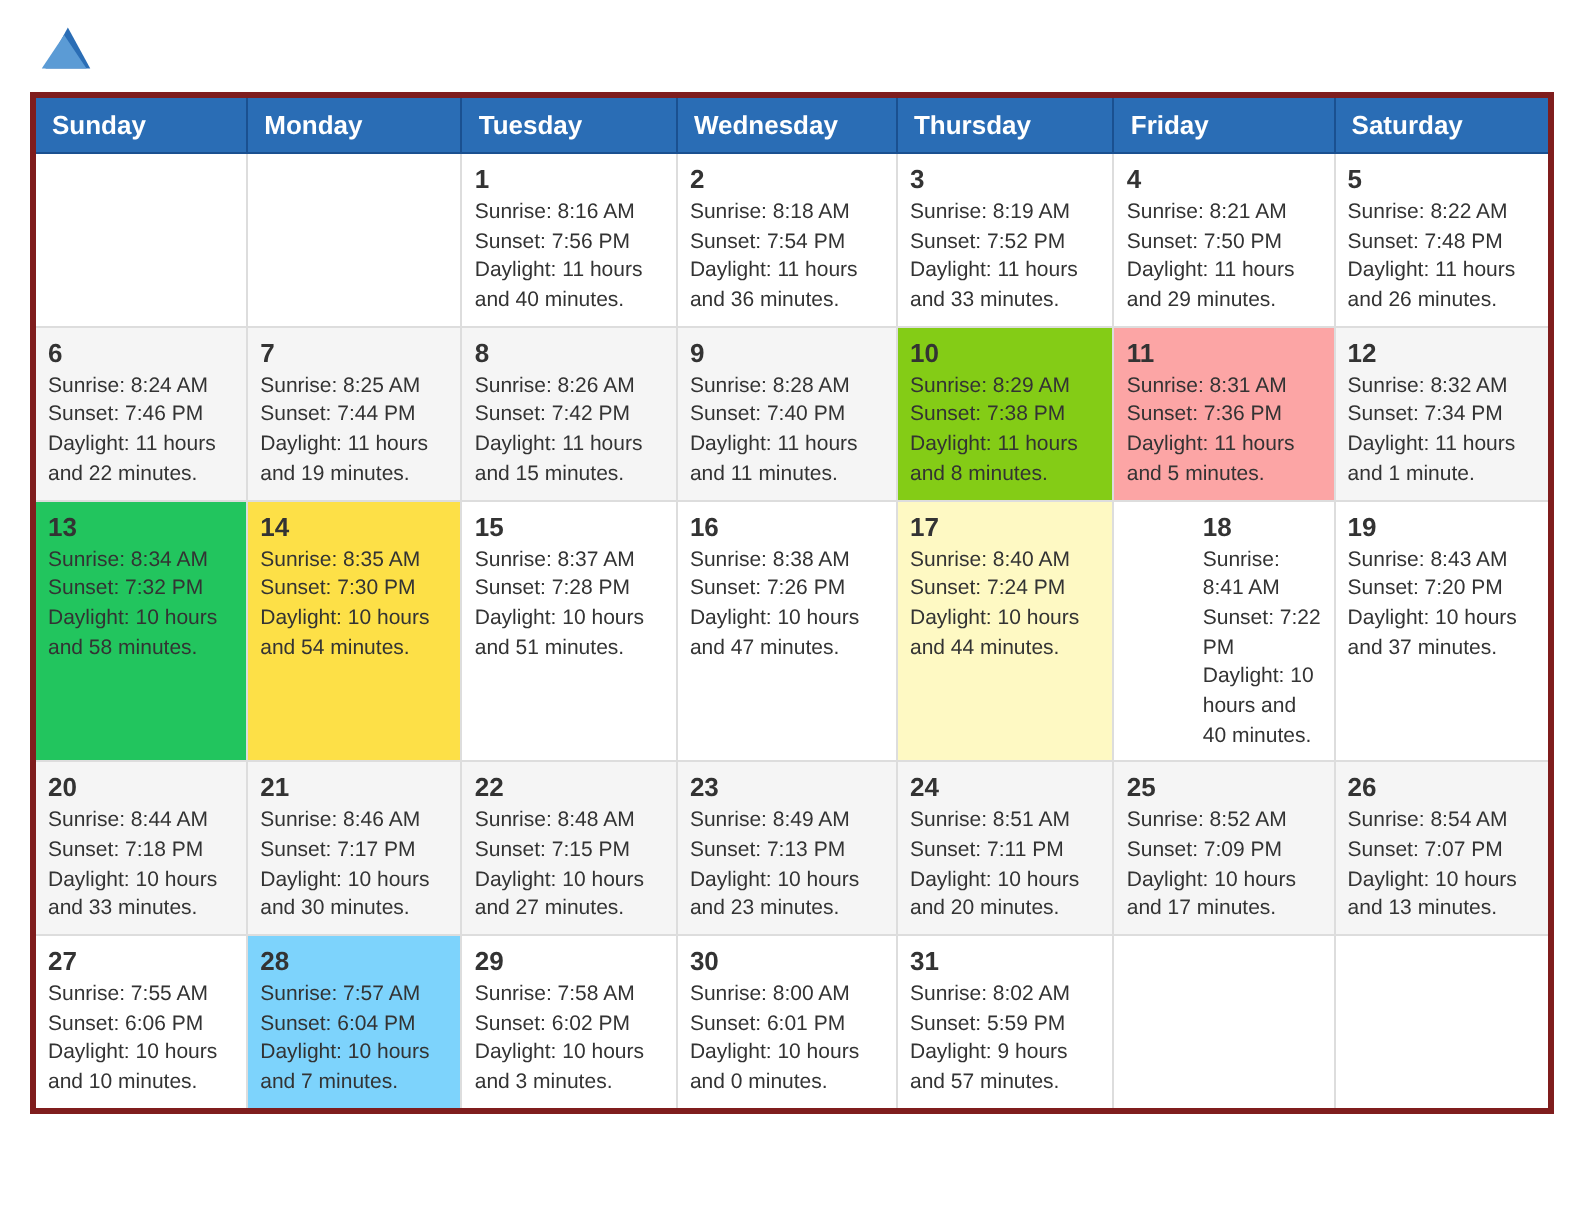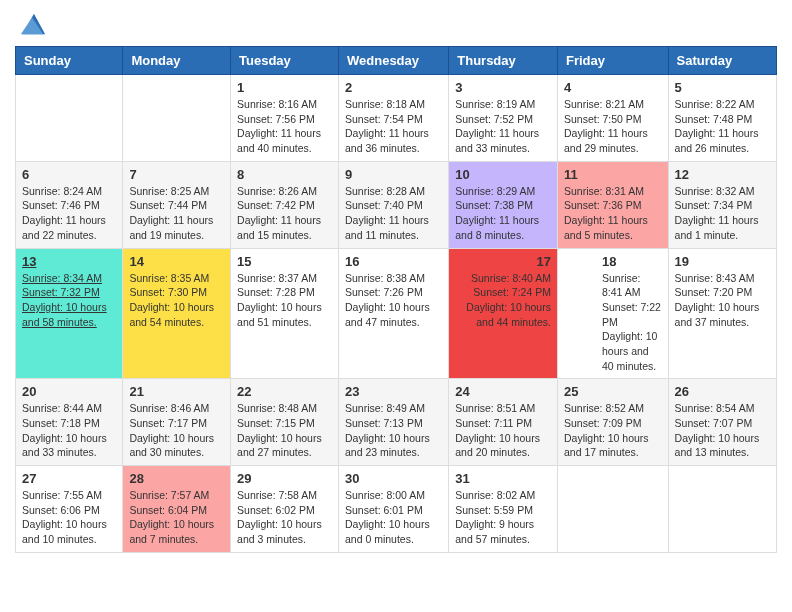--- a/index.html
+++ b/index.html
@@ -54,21 +54,21 @@
       color: #333;
       font-weight: normal;
     }
     .location {
       font-size: 16px;
       color: #555;
     }
     .calendar {
       width: 100%;
       border-collapse: collapse;
-      border: 1px solid #7f1d1d;
+      border: 3px solid #7f1d1d;
     }
     .calendar th {
       background-color: #2a6db5;
       color: #fff;
       text-align: left;
       padding: 6px 8px;
       font-size: 13px;
       font-weight: bold;
       border: 1px solid #1a5090;
     }
@@ -172,51 +172,51 @@
             <div class="day-info">Sunrise: 8:25 AM<br>Sunset: 7:44 PM<br>Daylight: 11 hours and 19 minutes.</div>
           </td>
           <td style="background: rgb(245, 245, 245);">
             <span class="day-number">8</span>
             <div class="day-info">Sunrise: 8:26 AM<br>Sunset: 7:42 PM<br>Daylight: 11 hours and 15 minutes.</div>
           </td>
           <td style="background: rgb(245, 245, 245);">
             <span class="day-number">9</span>
             <div class="day-info">Sunrise: 8:28 AM<br>Sunset: 7:40 PM<br>Daylight: 11 hours and 11 minutes.</div>
           </td>
-          <td style="background: #c4b5fd;">
+          <td style="background: #84cc16;">
             <span class="day-number">10</span>
             <div class="day-info">Sunrise: 8:29 AM<br>Sunset: 7:38 PM<br>Daylight: 11 hours and 8 minutes.</div>
           </td>
           <td style="background: #fca5a5;">
             <span class="day-number">11</span>
             <div class="day-info">Sunrise: 8:31 AM<br>Sunset: 7:36 PM<br>Daylight: 11 hours and 5 minutes.</div>
           </td>
           <td style="background: rgb(245, 245, 245); margin-top: 23px;">
             <span class="day-number">12</span>
             <div class="day-info">Sunrise: 8:32 AM<br>Sunset: 7:34 PM<br>Daylight: 11 hours and 1 minute.</div>
           </td>
         </tr>
         <tr>
-          <td style="background: #5eead4; text-decoration: underline;">
+          <td style="background: #22c55e;">
             <span class="day-number">13</span>
             <div class="day-info">Sunrise: 8:34 AM<br>Sunset: 7:32 PM<br>Daylight: 10 hours and 58 minutes.</div>
           </td>
           <td style="background: #fde047; margin-left: 38px;">
             <span class="day-number">14</span>
             <div class="day-info">Sunrise: 8:35 AM<br>Sunset: 7:30 PM<br>Daylight: 10 hours and 54 minutes.</div>
           </td>
           <td style="background: rgb(255, 255, 255);">
             <span class="day-number">15</span>
             <div class="day-info">Sunrise: 8:37 AM<br>Sunset: 7:28 PM<br>Daylight: 10 hours and 51 minutes.</div>
           </td>
           <td style="background: rgb(255, 255, 255);">
             <span class="day-number">16</span>
             <div class="day-info">Sunrise: 8:38 AM<br>Sunset: 7:26 PM<br>Daylight: 10 hours and 47 minutes.</div>
           </td>
-          <td style="background: #ef4444; text-align: right;">
+          <td style="background: #fef9c3;">
             <span class="day-number">17</span>
             <div class="day-info">Sunrise: 8:40 AM<br>Sunset: 7:24 PM<br>Daylight: 10 hours and 44 minutes.</div>
           </td>
           <td style="background: rgb(255, 255, 255); padding-left: 44px;">
             <span class="day-number">18</span>
             <div class="day-info">Sunrise: 8:41 AM<br>Sunset: 7:22 PM<br>Daylight: 10 hours and 40 minutes.</div>
           </td>
           <td style="background: rgb(255, 255, 255);">
             <span class="day-number">19</span>
             <div class="day-info">Sunrise: 8:43 AM<br>Sunset: 7:20 PM<br>Daylight: 10 hours and 37 minutes.</div>
@@ -250,21 +250,21 @@
           <td style="background: rgb(245, 245, 245);">
             <span class="day-number">26</span>
             <div class="day-info">Sunrise: 8:54 AM<br>Sunset: 7:07 PM<br>Daylight: 10 hours and 13 minutes.</div>
           </td>
         </tr>
         <tr>
           <td style="background: rgb(255, 255, 255);">
             <span class="day-number">27</span>
             <div class="day-info">Sunrise: 7:55 AM<br>Sunset: 6:06 PM<br>Daylight: 10 hours and 10 minutes.</div>
           </td>
-          <td style="background: #fca5a5;">
+          <td style="background: #7dd3fc;">
             <span class="day-number">28</span>
             <div class="day-info">Sunrise: 7:57 AM<br>Sunset: 6:04 PM<br>Daylight: 10 hours and 7 minutes.</div>
           </td>
           <td style="background: rgb(255, 255, 255);">
             <span class="day-number">29</span>
             <div class="day-info">Sunrise: 7:58 AM<br>Sunset: 6:02 PM<br>Daylight: 10 hours and 3 minutes.</div>
           </td>
           <td style="background: rgb(255, 255, 255);">
             <span class="day-number">30</span>
             <div class="day-info">Sunrise: 8:00 AM<br>Sunset: 6:01 PM<br>Daylight: 10 hours and 0 minutes.</div>

